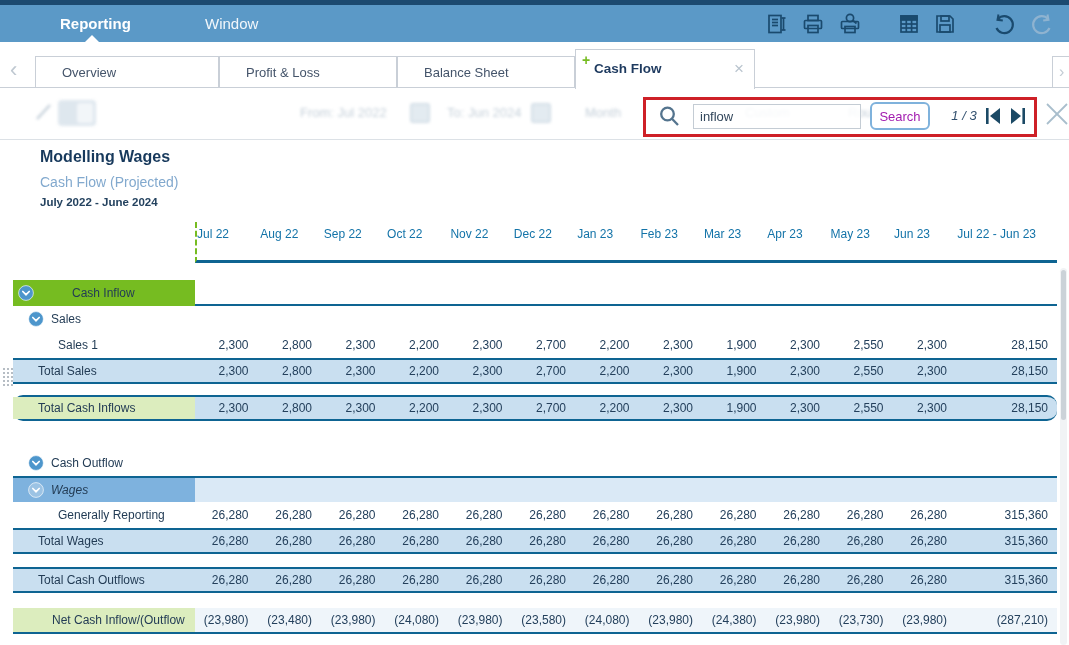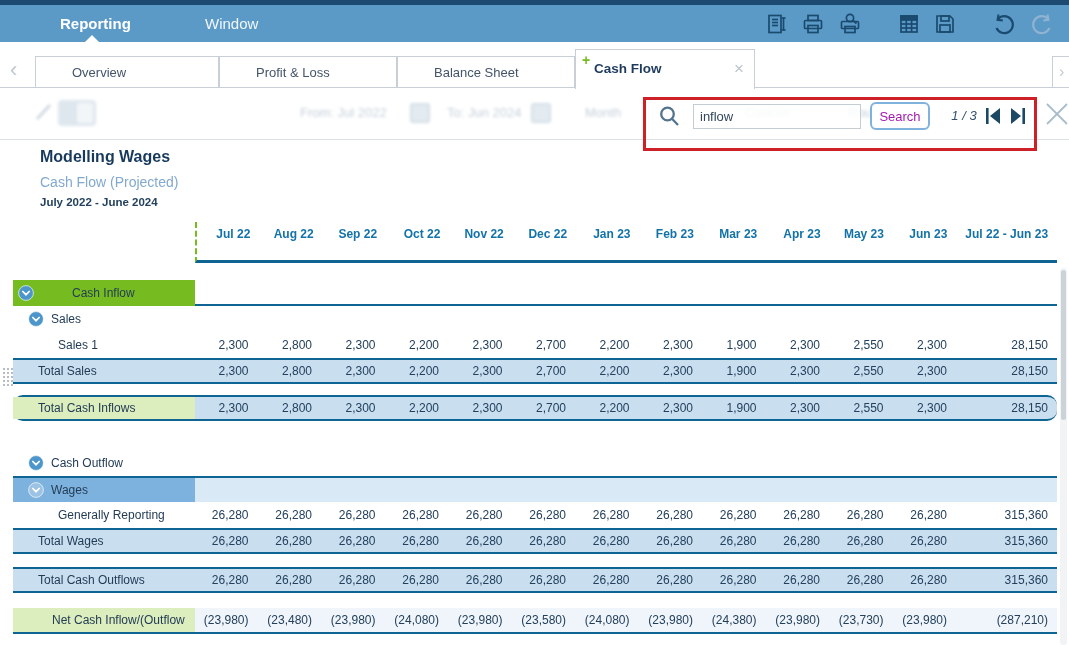--- a/index.html
+++ b/index.html
@@ -21,74 +21,74 @@
   .menu-window{left:205px;}
   .notch{position:absolute; left:84px; top:30px; width:0; height:0; border-left:8px solid transparent; border-right:8px solid transparent; border-bottom:8px solid #fff;}
   .bar-icons{position:absolute; right:14px; top:6px; display:flex; align-items:center; gap:12px;}
   .bar-icons .gap{margin-left:22px;}
   .bar-icons svg{display:block;}
 
   
   .tabbar{position:absolute; left:0; top:42px; width:1069px; height:46px; background:#fff;}
   .tabbar:after{content:""; position:absolute; left:0; right:0; bottom:0; height:1px; background:var(--tab-border);}
   .tab-back{position:absolute; left:10px; top:18px; color:#BFC8D1; font-size:22px; line-height:20px; cursor:pointer;}
-  .tab{position:absolute; top:14px; height:32px; background:#fff; border:1px solid var(--tab-border); border-bottom:none; color:var(--tab-text); font-size:13px; line-height:31px; padding-left:36px; cursor:pointer;}
+  .tab{position:absolute; top:14px; height:32px; background:#fff; border:1px solid var(--tab-border); border-bottom:none; color:var(--tab-text); font-size:13px; line-height:31px; padding-left:26px; cursor:pointer;}
   .tab1{left:35px; width:184px;}
   .tab2{left:219px; width:178px;}
   .tab3{left:397px; width:178px;}
   .tab-active{position:absolute; left:575px; top:7px; width:180px; height:40px; background:#fff; border:1px solid var(--tab-border); border-bottom:none; z-index:2; cursor:default;}
   .tab-active .plus{position:absolute; left:6px; top:2px; color:var(--green); font-size:14px; font-weight:bold;}
   .tab-active .tab-label{position:absolute; left:18px; top:11px; font-size:13.5px; font-weight:bold; color:var(--active-tab-text);}
   .tab-active .tab-close{position:absolute; right:10px; top:9px; color:#B9C4CE; font-size:17px; cursor:pointer;}
   .tab-overflow{position:absolute; left:1052px; top:14px; width:30px; height:32px; border:1px solid var(--tab-border); border-bottom:none; color:#C3CCD4; font-size:16px; line-height:30px; padding-left:6px; cursor:pointer;}
 
   
   .toolbar{position:absolute; left:0; top:88px; width:1069px; height:52px; background:#fff; border-bottom:1px solid #DCE1E6;}
   .faded{position:absolute; inset:0; filter:blur(1.6px); opacity:.5;}
   .faded .ftext{position:absolute; top:17px; font-size:13px; color:#8CA2B5; white-space:nowrap;}
   .pencil{position:absolute; left:33px; top:13px;}
   .toggle{position:absolute; left:58px; top:12px; width:38px; height:26px; background:#BFD0DE; border-radius:4px;}
   .toggle:after{content:""; position:absolute; right:3px; top:3px; width:16px; height:20px; background:#E7EEF4; border-radius:3px;}
   .fcal{position:absolute; top:15px; width:20px; height:20px; border:2px solid #A9BFD0; border-radius:3px; background:#C9D8E4;}
-  .search-wrap{position:absolute; left:643px; top:9px; width:394px; height:54px; border:3px solid var(--red); background:transparent; z-index:3;}
+  .search-wrap{position:absolute; left:643px; top:9px; width:394px; height:40px; border:3px solid var(--red); background:transparent; z-index:3;}
   .search-icon{position:absolute; left:11px; top:4px;}
   .search-input{position:absolute; left:47px; top:4px; width:168px; height:25px; border:1px solid #C4CCD4; background:rgba(255,255,255,.82); font-family:"Liberation Sans",sans-serif; font-size:13px; color:#33475C; padding:0 6px; outline:none;}
   .search-btn{position:absolute; left:224px; top:2px; width:60px; height:28px; background:#fff; border:2px solid #7FB2DC; border-radius:6px; color:#a21caf; font-size:13px; font-family:"Liberation Sans",sans-serif; cursor:pointer;}
   .search-pos{position:absolute; left:300px; top:8px; width:36px; text-align:center; font-size:13px; color:#32506E;font-style:italic;}
   .nav-btn{position:absolute; top:6px; width:18px; height:20px; cursor:pointer;}
   .nav-prev{left:338px;} .nav-next{left:363px;}
   .search-close{position:absolute; left:1043px; top:12px; width:28px; height:28px; cursor:pointer; z-index:3;}
 
   
   .report-title{position:absolute; left:40px; top:148px; font-size:16px; font-weight:bold; color:#17395C;}
   .report-subtitle{position:absolute; left:40px; top:174px; font-size:14px; color:#82A9CE;}
   .report-period{position:absolute; left:40px; top:196px; font-size:11.5px; font-weight:600; color:#24425F;}
 
   
   .table{position:absolute; left:0; top:222px; width:1057px;}
   .thead{display:flex; margin-left:195px; width:862px; border-left:2px dashed var(--green); border-bottom:3px solid var(--line); padding:5px 0 6px 0; min-height:41px;}
-  .hcell{width:63.5px; text-align:right; padding-right:10px; font-size:12px; font-weight:bold; color:var(--head-blue); line-height:1.25;}
+  .hcell{width:63.5px; text-align:left; padding-right:10px; font-size:12px; font-weight:normal; color:var(--head-blue); line-height:1.25;}
   .hcell-total{width:100px; padding-right:9px;}
   .tbody{margin-top:17px;}
   .trow{display:flex; align-items:center; margin-left:13px; width:1044px; height:26px; font-size:12px; color:var(--text); background:#fff;}
   .tlabel{width:182px; display:flex; align-items:center; height:100%; color:#233C55; white-space:nowrap;}
   .vals{display:flex; height:100%; align-items:center; flex:1;justify-content:flex-end;}
   .tcell{width:63.5px; text-align:right; padding-right:10px;}
   .tcell-total{width:100px; padding-right:9px;}
   .chev{width:16px; height:16px; margin-right:7px; flex:none; display:inline-flex;}
   
   .section-green .tlabel{background:var(--green); padding-left:5px;gap:31px;}
   .section-green .vals{border-bottom:2px solid var(--line); height:100%;}
   .group .tlabel{padding-left:15px;}
   .item .tlabel{padding-left:45px;}
   .total{background:var(--row-blue); border-top:2px solid var(--line); border-bottom:2px solid var(--line);}
   .total .tlabel{padding-left:25px;}
   .total-green{background:var(--row-blue); border-top:2px solid var(--line); border-bottom:2px solid var(--line);border-radius:10px;}
   .total-green .tlabel{background:var(--light-green); padding-left:25px;}
-  .group-selected{background:var(--pale-blue); border-top:2px solid var(--line);}
+  .group-selected{background:var(--pale-blue); border-top:2px solid var(--line);font-style:italic;}
   .group-selected .tlabel{background:var(--wages-blue); padding-left:15px;}
   .net{border-bottom:2px solid var(--line);}
   .net .tlabel{background:var(--light-green); padding-left:39px;}
   .net .vals{background:var(--net-blue); height:100%;}
   .spacer{width:1044px; margin-left:13px;}
 
   .grip{position:absolute; left:2px; top:367px; width:11px; height:20px;
         background-image:radial-gradient(#B6BDC4 1.2px, transparent 1.3px); background-size:4px 4px; cursor:grab;}
 
   .vscroll{position:absolute; left:1060px; top:268px; width:7px; height:377px; background:#F1F3F5; border-radius:4px;}

